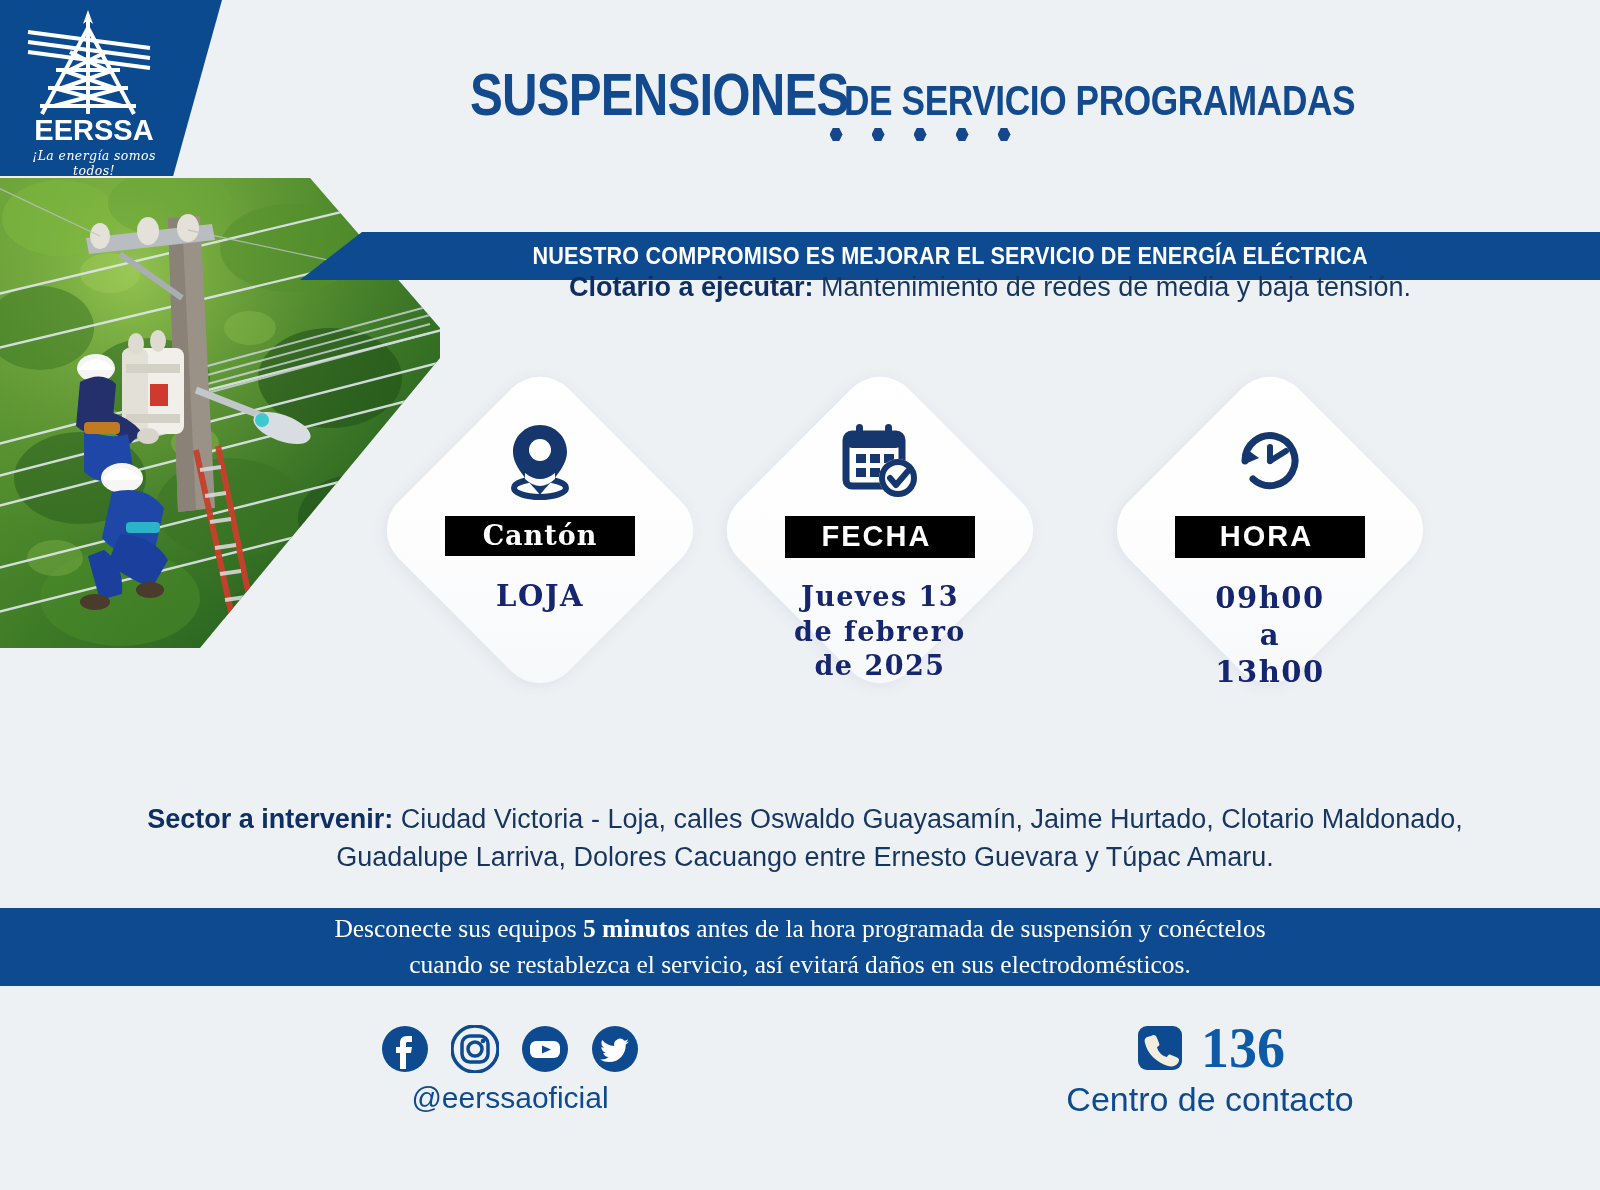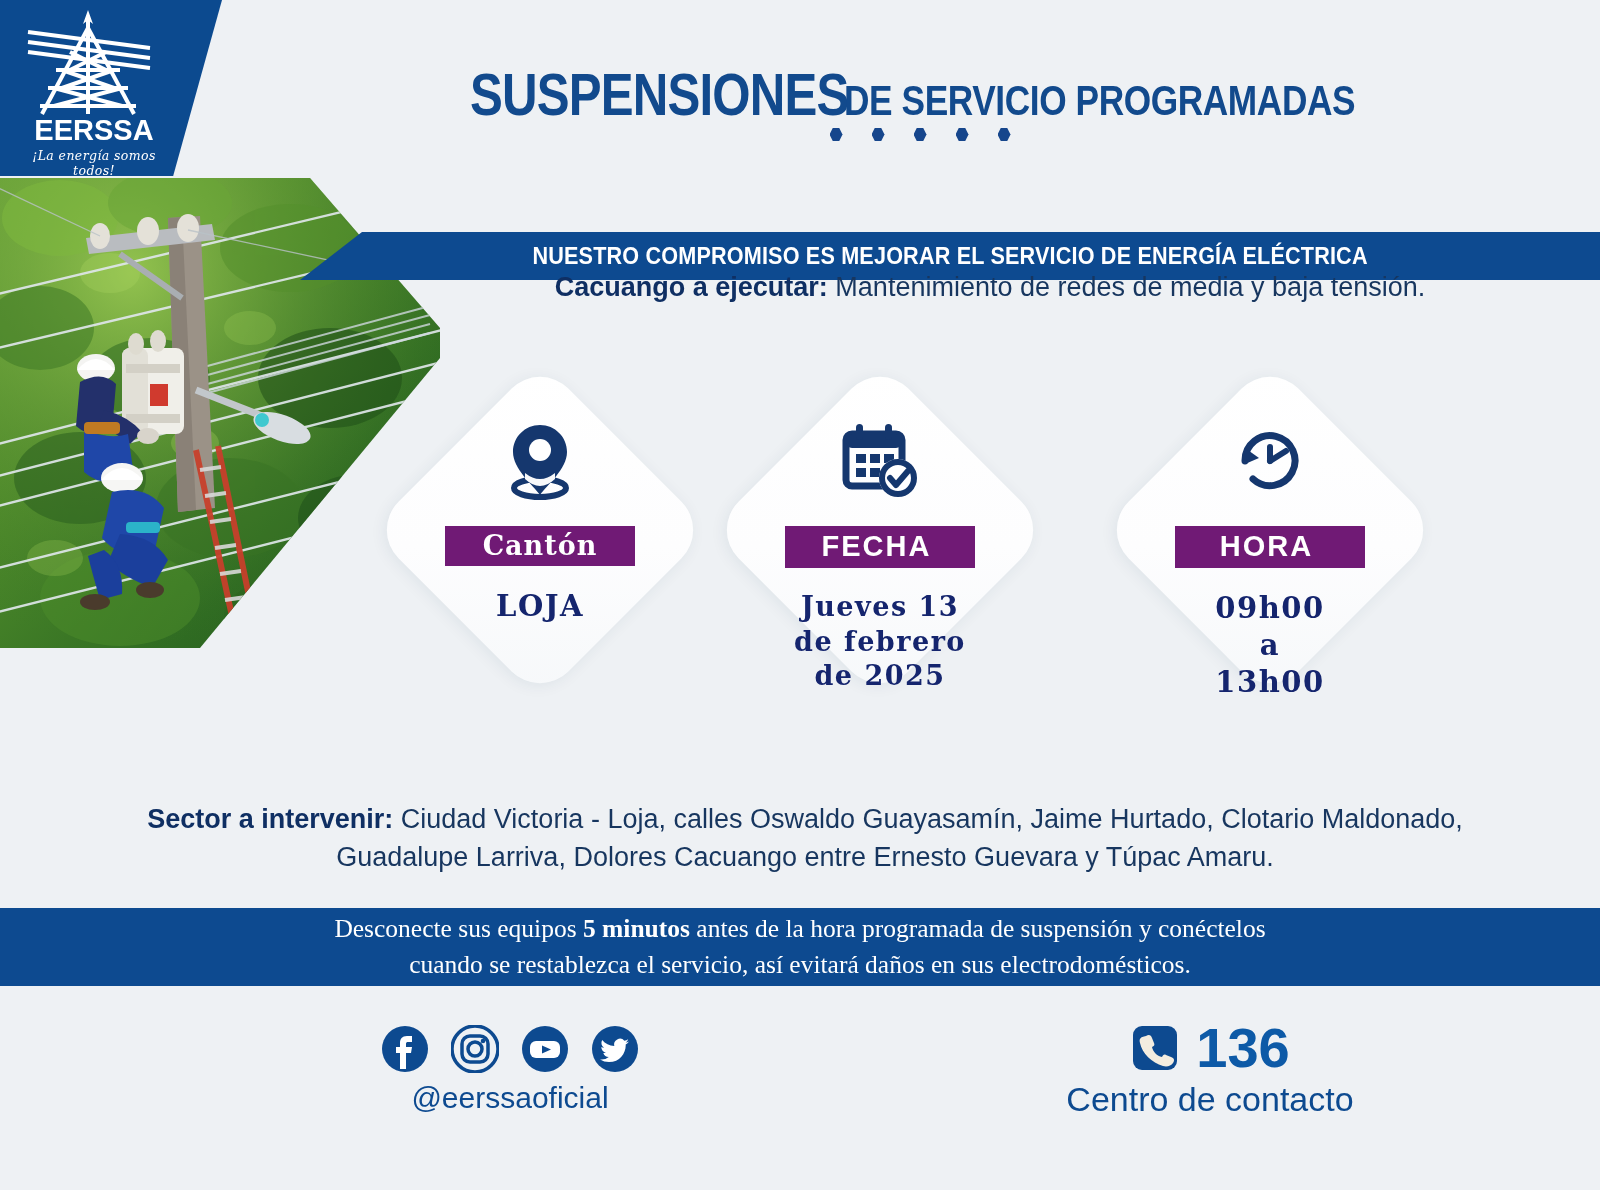--- a/index.html
+++ b/index.html
@@ -188,22 +188,22 @@
     align-items: center;
   }
   .card-icon {
     margin-top: 62px;
     height: 78px;
     display: flex;
     align-items: center;
     justify-content: center;
   }
   .card-badge {
-    margin-top: 26px;
-    background: #701a75;
+    margin-top: 16px;
+    background: #000000;
     color: #ffffff;
     padding: 6px 22px 7px;
     font-family: "DejaVu Serif", serif;
     font-weight: bold;
     font-size: 27px;
     letter-spacing: 1px;
     line-height: 1;
     min-width: 190px;
     text-align: center;
   }
@@ -287,21 +287,21 @@
     z-index: 4;
   }
   .contact-row {
     display: flex;
     align-items: center;
     justify-content: center;
     gap: 16px;
   }
   .contact-num {
     color: #0d5aa7;
-    font-family: Liberation Sans, sans-serif;
+    font-family: Liberation Serif, serif;
     font-weight: bold;
     font-size: 56px;
     line-height: 1;
   }
   .contact-label {
     margin-top: 4px;
     text-align: center;
     color: #0d4a90;
     font-family: "Liberation Sans", sans-serif;
     font-size: 34px;
@@ -472,21 +472,21 @@
     <i></i>
     <i></i>
     <i></i>
   </div>
 
   <div class="banner">
     <span><em>NUESTRO COMPROMISO ES MEJORAR EL SERVICIO DE ENERGÍA ELÉCTRICA</em></span>
   </div>
 
   <div class="works">
-    <b>Cacuango a ejecutar:</b>
+    <b>Clotario a ejecutar:</b>
     <span>Mantenimiento de redes de media y baja tensión.</span>
   </div>
 
   <div class="cards">
 
     <div class="card card-1">
       <div class="tile"></div>
       <div class="card-body">
         <div class="card-icon">
           <svg width="74" height="80" viewBox="0 0 74 80">

